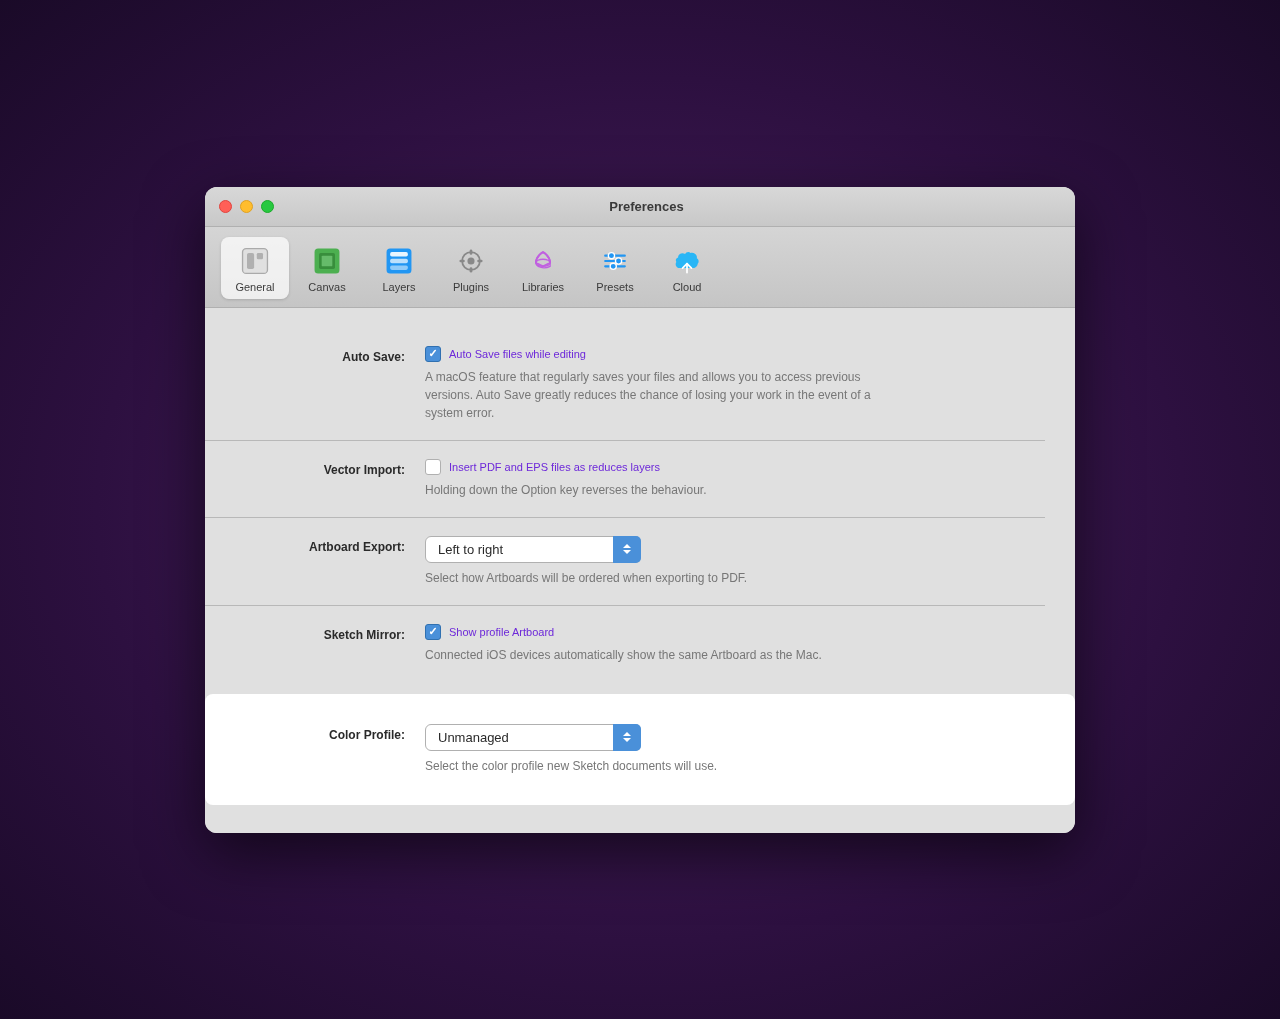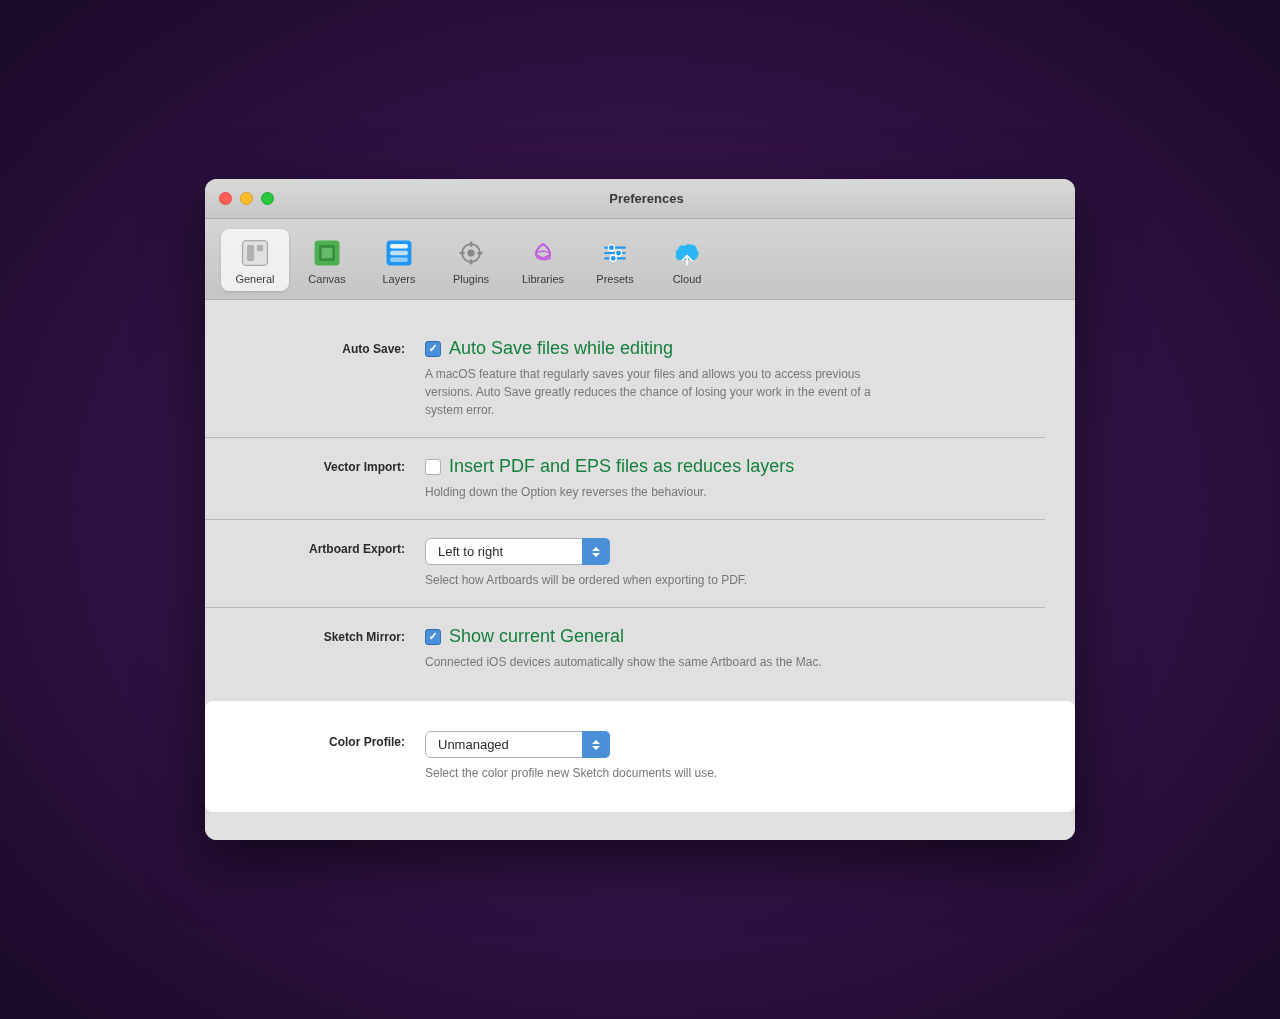--- a/index.html
+++ b/index.html
@@ -155,22 +155,22 @@
     }
 
     .checkbox-check {
       color: white;
       font-size: 11px;
       font-weight: bold;
       line-height: 1;
     }
 
     .checkbox-label {
-      font-size: 18px;
-      color: #15803d;
+      font-size: 11px;
+      color: #6d28d9;
     }
 
     .description-text {
       font-size: 12px;
       color: #777;
       line-height: 1.5;
       max-width: 480px;
     }
 
     .select-wrapper {
@@ -181,21 +181,21 @@
 
     .select-control {
       appearance: none;
       -webkit-appearance: none;
       background: white;
       border: 1px solid #b0b0b0;
       border-radius: 6px;
       padding: 5px 28px 5px 12px;
       font-size: 13px;
       color: #2a2a2a;
-      width: 185px;
+      width: 216px;
       cursor: pointer;
       outline: none;
     }
 
     .select-arrow {
       position: absolute;
       right: 0;
       top: 0;
       bottom: 0;
       width: 28px;
@@ -397,21 +397,21 @@
       <div class="divider"></div>
 
       <div class="setting-label-cell">
         <span>Sketch Mirror:</span>
       </div>
       <div class="setting-content-cell">
         <div class="checkbox-row">
           <div class="checkbox">
             <span class="checkbox-check">✓</span>
           </div>
-          <span class="checkbox-label">Show current General</span>
+          <span class="checkbox-label">Show profile Artboard</span>
         </div>
         <div class="description-text">Connected iOS devices automatically show the same Artboard as the Mac.</div>
       </div>
 
     </div>
 
     <div class="color-profile-section">
       <div class="settings-grid">
         <div class="setting-label-cell">
           <span>Color Profile:</span>

